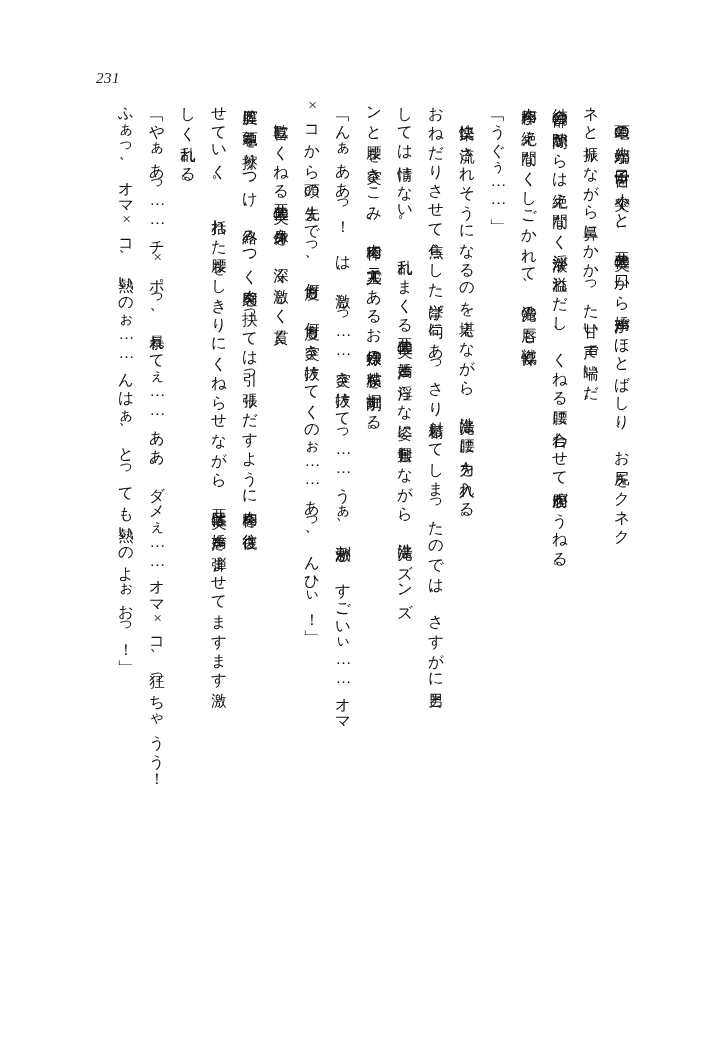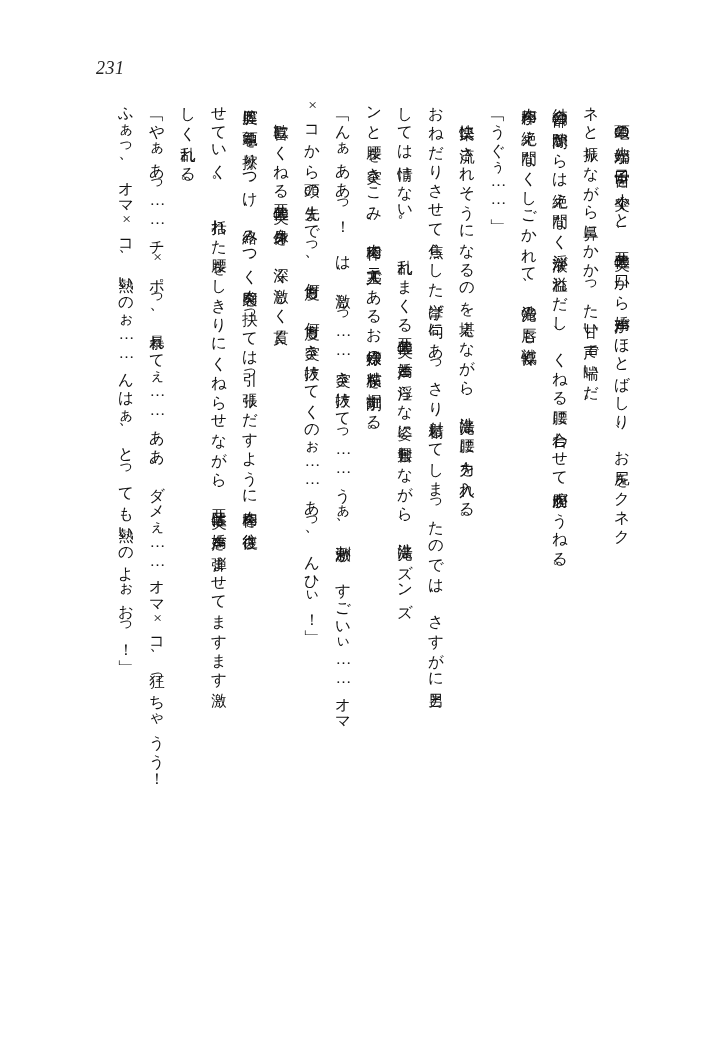--- a/index.html
+++ b/index.html
@@ -19,23 +19,23 @@
     position: relative;
     width: 712px;
     height: 1050px;
     background: #ffffff;
     box-sizing: border-box;
   }
 
   
   .page-number {
     position: absolute;
-    top: 58px;
+    top: 70px;
     left: 96px;
-    font-size: 18px;
+    font-size: 15px;
     font-style: italic;
     font-family: "Liberation Serif", "DejaVu Serif", serif;
     color: #222;
     letter-spacing: 0.5px;
   }
 
   
   .text-body {
     position: absolute;
     top: 96px;

